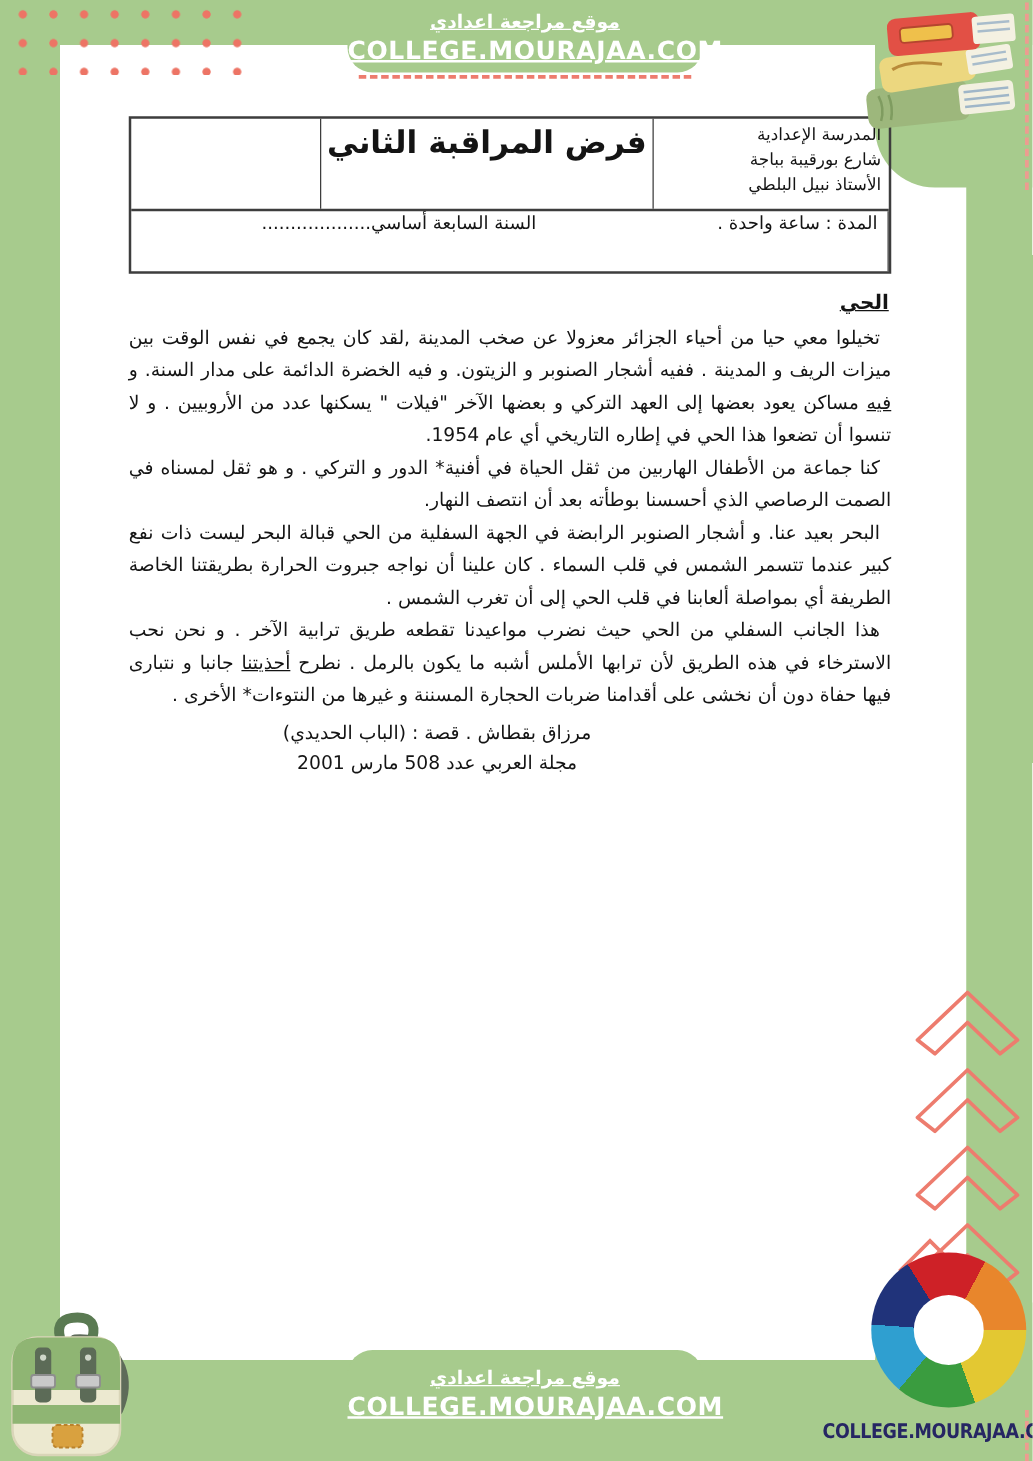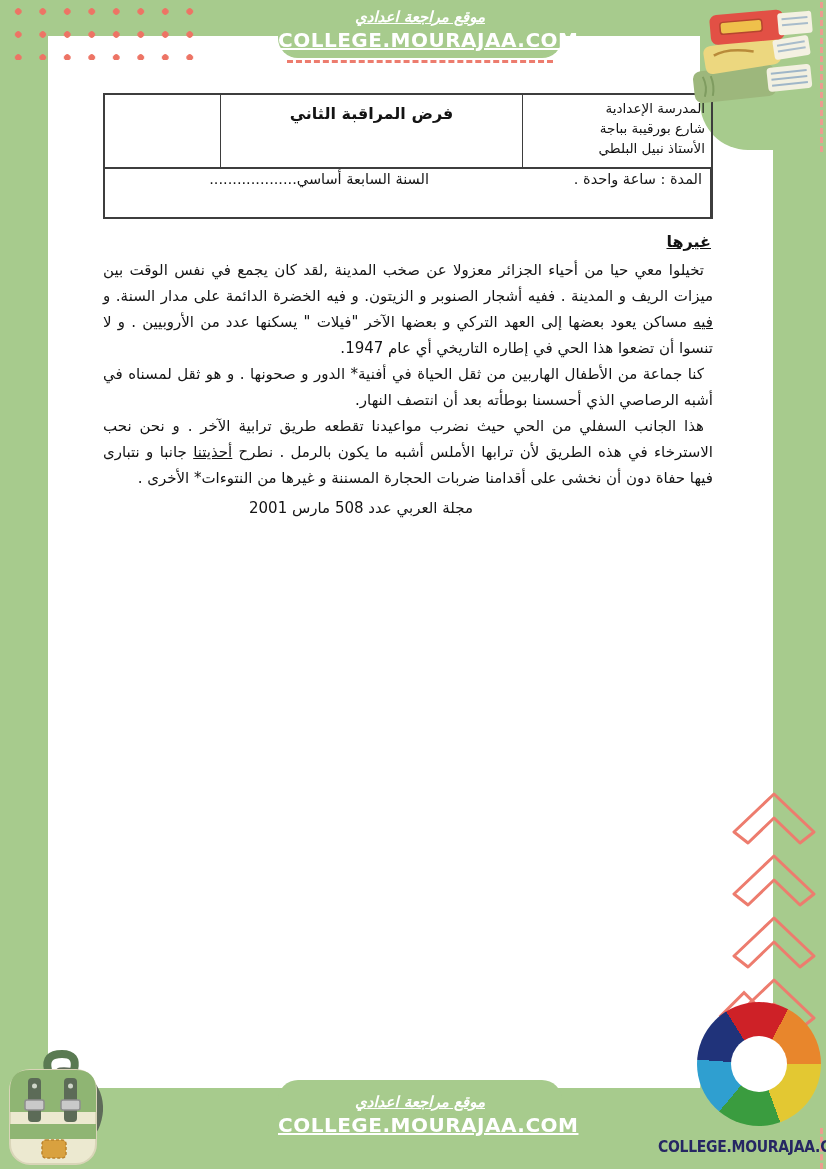--- a/index.html
+++ b/index.html
@@ -13,21 +13,21 @@
   .bar-top{left:0;top:0;width:826px;height:36px;}
   .bar-left{left:0;top:0;width:48px;height:1169px;}
   .bar-right{left:773px;top:0;width:53px;height:1169px;}
   .bar-bottom{left:0;top:1088px;width:826px;height:81px;}
   .corner-tr{left:700px;top:0;width:126px;height:150px;border-bottom-left-radius:48px;}
   .corner-br{left:700px;top:1042px;width:126px;height:127px;border-top-left-radius:48px;}
   
   .tab{background:#a7cb8d;text-align:center;color:#ffffff;z-index:3;}
   .tab-top{left:278px;top:0;width:284px;height:58px;border-radius:0 0 20px 20px;padding-top:7px;box-sizing:border-box;}
   .tab-bottom{left:278px;top:1080px;width:284px;height:89px;border-radius:20px 20px 0 0;padding-top:12px;box-sizing:border-box;}
-  .tab .l1{font-size:15px;font-weight:bold;text-decoration:underline;line-height:20px;font-style:italic;}
+  .tab .l1{font-size:15px;font-weight:bold;text-decoration:underline;line-height:20px;}
   .tab .l2{font-size:20px;font-weight:bold;text-decoration:underline;letter-spacing:.5px;line-height:26px;}
   .dash-under-tab{left:287px;top:60px;width:266px;height:0;border-top:3px dashed #ed7c6e;z-index:3;}
   .edge-dash{width:0;border-left:3px dashed #ed9c90;z-index:4;}
   .edge-dash.t{left:820px;top:2px;height:150px;}
   .edge-dash.b{left:820px;top:1128px;height:41px;}
   
   .dots{
     left:2px;top:-2px;width:206px;height:62px;z-index:4;
     background-image:radial-gradient(circle,#ed7465 3px,rgba(0,0,0,0) 3.6px);
     background-size:24.5px 23px;background-position:4px 2px;
@@ -49,21 +49,21 @@
     color:#262663;font-size:14px;font-weight:bold;letter-spacing:-0.3px;transform:scaleY(1.15);
   }
   
   .doc{left:103px;top:93px;width:610px;direction:rtl;color:#141414;z-index:2;}
   .exam-table{border:2px solid #3d3d3d;box-sizing:border-box;width:100%;}
   .trow{display:flex;box-sizing:border-box;}
   .trow1{height:72px;}
   .trow2{height:50px;border-top:2px solid #3d3d3d;}
   .tcell{box-sizing:border-box;}
   .cell-school{width:188px;padding:3px 6px 0 2px;font-size:13.5px;line-height:20px;}
-  .cell-title{width:303px;border-left:1.5px solid #3d3d3d;border-right:1.5px solid #3d3d3d;text-align:center;font-weight:bold;font-size:16px;line-height:30px;padding-top:4px;}
+  .cell-title{width:267px;border-left:1.5px solid #3d3d3d;border-right:1.5px solid #3d3d3d;text-align:center;font-weight:bold;font-size:25px;line-height:30px;padding-top:4px;}
   .cell-empty{flex:1;}
   .cell-class{width:330px;padding:2px 6px 0 0;font-size:14.5px;text-align:right;}
   .cell-duration{flex:1;border-left:0;border-right:1.5px solid #3d3d3d;padding:2px 8px 0 0;font-size:14.5px;text-align:right;}
   .txt-heading{margin:13px 2px 6px 0;font-size:16px;font-weight:bold;text-decoration:underline;}
   .para{margin:0;font-size:15px;line-height:26px;text-align:justify;text-indent:9px;}
   .uword{text-decoration:underline;}
   .attribution{margin:5px 240px 0 0;width:fit-content;text-align:center;font-size:15px;line-height:24px;}
   .footnotes{margin:6px 18px 0 0;font-size:14.5px;line-height:27px;}
 </style>
 </head>
@@ -123,27 +123,29 @@
         <div>فرض المراقبة الثاني</div>
       </div>
       <div class="tcell cell-empty"></div>
     </div>
     <div class="trow trow2">
       <div class="tcell cell-duration">المدة : ساعة واحدة .</div>
       <div class="tcell cell-class">السنة السابعة أساسي...................</div>
     </div>
   </div>
 
-  <div class="txt-heading">غيرها</div>
+  <div class="txt-heading">الحي</div>
 
-  <p class="para"><span>تخيلوا معي حيا من أحياء الجزائر معزولا عن صخب المدينة ,لقد كان يجمع في نفس الوقت بين ميزات الريف و المدينة . ففيه أشجار الصنوبر و الزيتون. و فيه الخضرة الدائمة على مدار السنة. و </span><span class="uword">فيه</span><span> مساكن يعود بعضها إلى العهد التركي و بعضها الآخر "فيلات " يسكنها عدد من الأروبيين . و لا تنسوا أن تضعوا هذا الحي في إطاره التاريخي أي عام 1947.</span></p>
-  <p class="para">كنا جماعة من الأطفال الهاربين من ثقل الحياة في أفنية* الدور و صحونها . و هو ثقل لمسناه في أشبه الرصاصي الذي أحسسنا بوطأته بعد أن انتصف النهار.</p>
+  <p class="para"><span>تخيلوا معي حيا من أحياء الجزائر معزولا عن صخب المدينة ,لقد كان يجمع في نفس الوقت بين ميزات الريف و المدينة . ففيه أشجار الصنوبر و الزيتون. و فيه الخضرة الدائمة على مدار السنة. و </span><span class="uword">فيه</span><span> مساكن يعود بعضها إلى العهد التركي و بعضها الآخر "فيلات " يسكنها عدد من الأروبيين . و لا تنسوا أن تضعوا هذا الحي في إطاره التاريخي أي عام 1954.</span></p>
+  <p class="para">كنا جماعة من الأطفال الهاربين من ثقل الحياة في أفنية* الدور و التركي . و هو ثقل لمسناه في الصمت الرصاصي الذي أحسسنا بوطأته بعد أن انتصف النهار.</p>
+  <p class="para">البحر بعيد عنا. و أشجار الصنوبر الرابضة في الجهة السفلية من الحي قبالة البحر ليست ذات نفع كبير عندما تتسمر الشمس في قلب السماء . كان علينا أن نواجه جبروت الحرارة بطريقتنا الخاصة الطريفة أي بمواصلة ألعابنا في قلب الحي إلى أن تغرب الشمس .</p>
   <p class="para"><span>هذا الجانب السفلي من الحي حيث نضرب مواعيدنا تقطعه طريق ترابية الآخر . و نحن نحب الاسترخاء في هذه الطريق لأن ترابها الأملس أشبه ما يكون بالرمل . نطرح </span><span class="uword">أحذيتنا</span><span> جانبا و نتبارى فيها حفاة دون أن نخشى على أقدامنا ضربات الحجارة المسننة و غيرها من النتوءات* الأخرى .</span></p>
 
   <div class="attribution">
+    <div>مرزاق بقطاش . قصة : (الباب الحديدي)</div>
     <div>مجلة العربي عدد 508 مارس 2001</div>
   </div>
 
   <div class="footnotes">
   </div>
 </div>
 
 <svg class="abs chevrons" width="92" height="244" viewBox="0 0 92 244">
   <g fill="none" stroke="#ed7c6e" stroke-width="3" stroke-linejoin="round">
     <path d="M6 46 L46 8 L86 46 L72 57 L46 32 L20 57 Z"></path>

